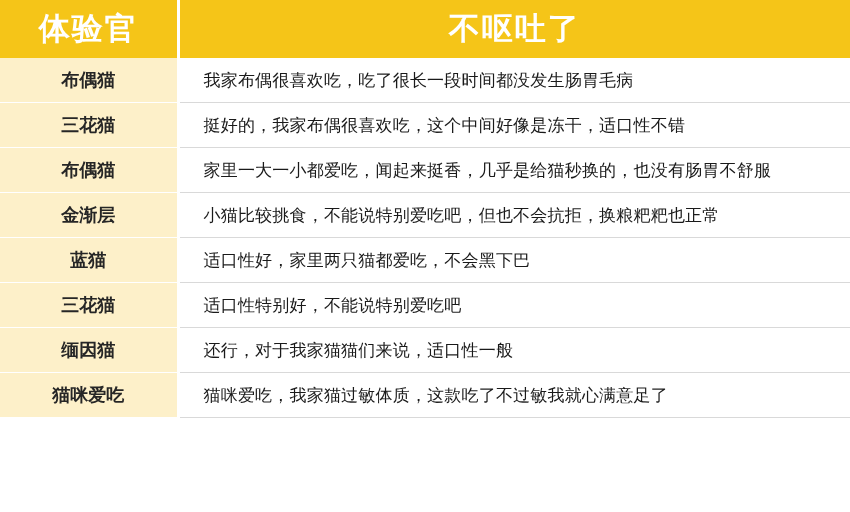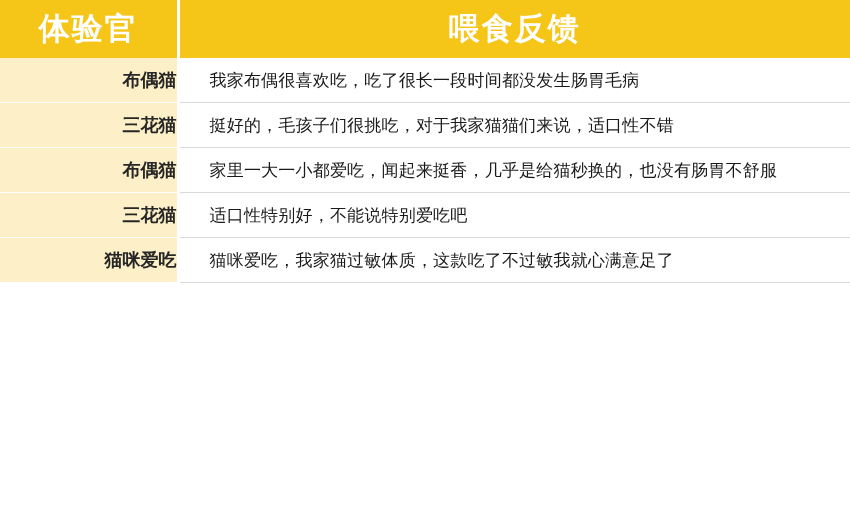--- a/index.html
+++ b/index.html
@@ -44,29 +44,29 @@
   tbody td {
     height: 44px;
     padding: 0 0 0 0;
     font-size: 17px;
     color: #1a1a1a;
     vertical-align: middle;
     border-bottom: 1px solid #ffffff;
   }
   tbody td.breed {
     background: #FDF0C9;
-    text-align: right;
+    text-align: center;
     font-weight: bold;
     font-size: 18px;
     color: #262626;
     border-right: 3px solid #ffffff;
   }
   tbody td.comment {
     background: #ffffff;
-    padding-left: 30px;
+    padding-left: 24px;
     border-bottom: 1px solid #d9d9d9;
     letter-spacing: 0.2px;
     white-space: nowrap;
     overflow: hidden;
   }
   tbody tr:last-child td.comment {
     border-bottom: 1px solid #d9d9d9;
   }
 </style>
 </head>
@@ -74,39 +74,51 @@
 
 <div class="table-wrap">
   <table class="feedback-table">
     <colgroup>
       <col class="col-breed">
       <col class="col-comment">
     </colgroup>
     <thead>
       <tr>
         <th class="header-breed">体验官</th>
-        <th class="header-comment">喂食反馈</th>
+        <th class="header-comment">不呕吐了</th>
       </tr>
     </thead>
     <tbody>
       <tr>
         <td class="breed">布偶猫</td>
         <td class="comment">我家布偶很喜欢吃，吃了很长一段时间都没发生肠胃毛病</td>
       </tr>
       <tr>
         <td class="breed">三花猫</td>
-        <td class="comment">挺好的，毛孩子们很挑吃，对于我家猫猫们来说，适口性不错</td>
+        <td class="comment">挺好的，我家布偶很喜欢吃，这个中间好像是冻干，适口性不错</td>
       </tr>
       <tr>
         <td class="breed">布偶猫</td>
         <td class="comment">家里一大一小都爱吃，闻起来挺香，几乎是给猫秒换的，也没有肠胃不舒服</td>
       </tr>
       <tr>
+        <td class="breed">金渐层</td>
+        <td class="comment">小猫比较挑食，不能说特别爱吃吧，但也不会抗拒，换粮粑粑也正常</td>
+      </tr>
+      <tr>
+        <td class="breed">蓝猫</td>
+        <td class="comment">适口性好，家里两只猫都爱吃，不会黑下巴</td>
+      </tr>
+      <tr>
         <td class="breed">三花猫</td>
         <td class="comment">适口性特别好，不能说特别爱吃吧</td>
+      </tr>
+      <tr>
+        <td class="breed">缅因猫</td>
+        <td class="comment">还行，对于我家猫猫们来说，适口性一般</td>
       </tr>
       <tr>
         <td class="breed">猫咪爱吃</td>
         <td class="comment">猫咪爱吃，我家猫过敏体质，这款吃了不过敏我就心满意足了</td>
       </tr>
     </tbody>
   </table>
 </div>
 
 </body></html>

